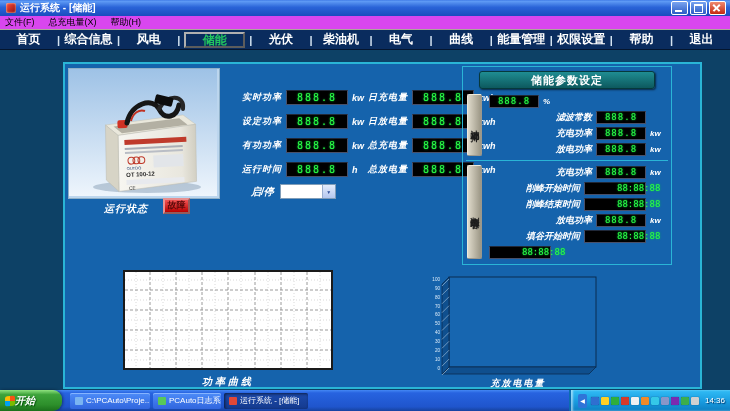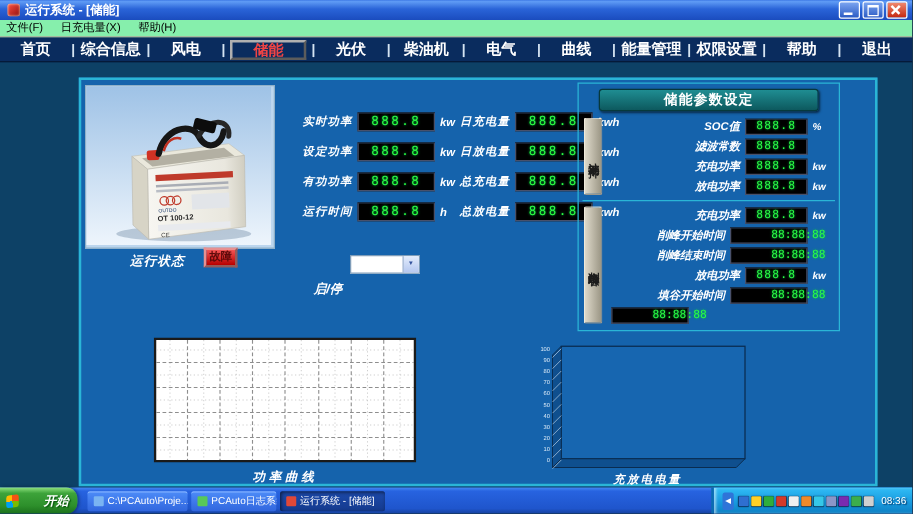--- a/index.html
+++ b/index.html
@@ -15,31 +15,31 @@
   .winbtns{margin-left:auto;display:flex;gap:2px;padding-right:2px;}
   .wbtn{width:15px;height:12px;border:1px solid #fff;border-radius:2px;
     background:linear-gradient(#7aa4f0,#2c5cc4);position:relative;cursor:pointer;}
   .wbtn.close{background:linear-gradient(#f08a70,#c42810);}
   .g-min{position:absolute;left:3px;bottom:2px;width:7px;height:2px;background:#fff;}
   .g-max{position:absolute;left:3px;top:2px;width:7px;height:6px;border:1px solid #fff;border-top-width:2px;}
   .g-x1,.g-x2{position:absolute;left:2px;top:5px;width:9px;height:1.6px;background:#fff;}
   .g-x1{transform:rotate(45deg);} .g-x2{transform:rotate(-45deg);}
 
   
-  .menubar{position:absolute;top:16px;left:0;right:0;height:13px;background:#86efac;
+  .menubar{position:absolute;top:16px;left:0;right:0;height:13px;background:#d946ef;
     border-bottom:1px solid #aca899;display:flex;gap:14px;align-items:flex-end;
     padding:0 5px;font-size:9px;color:#000;}
   .menu-item{cursor:pointer;}
 
   
   .navbar{position:absolute;top:30px;left:0;right:0;height:19px;background:#0a2c5e;
     display:flex;align-items:center;border-bottom:1px solid #04152e;}
   .nav-item{flex:1;text-align:center;color:#fff;font-size:12px;font-weight:bold;
     line-height:15px;cursor:pointer;white-space:nowrap;}
-  .nav-item.active{color:#ef4444;border:2px outset #b0b0b0;line-height:12px;margin:0 4px;}
+  .nav-item.active{color:#22c55e;border:2px outset #b0b0b0;line-height:12px;margin:0 4px;}
   .nav-sep{color:#d5e4f2;font-size:11px;font-weight:bold;}
 
   
   .workspace{position:absolute;top:50px;left:0;right:0;bottom:21px;background:#0d4166;}
   .main-panel{position:absolute;left:63px;top:12px;width:639px;height:327px;
     background:#1563ac;border:2px solid #2ab5d6;box-sizing:border-box;}
 
   .battery-box{position:absolute;left:3px;top:4px;width:150px;height:129px;
     border:1px solid #8fb0c8;background:#bcd6ee;}
 
@@ -54,21 +54,21 @@
   .m-row{display:flex;align-items:center;height:15px;margin-bottom:9px;}
   .m-label{width:68px;text-align:right;color:#fff;font-size:9px;font-weight:bold;
     font-style:italic;letter-spacing:1px;white-space:nowrap;}
   .led{background:#000;border:1px solid #48506a;border-top-color:#202838;
     color:#2cff44;font-family:"DejaVu Sans Mono",monospace;font-weight:normal;
     text-align:center;text-shadow:0 0 2px #0c4;box-sizing:border-box;}
   .m-led{width:62px;height:15px;margin:0 4px;font-size:10px;line-height:13px;letter-spacing:2px;}
   .m-unit{color:#fff;font-size:9px;font-weight:bold;font-style:italic;}
 
   .startstop{position:absolute;left:186px;top:120px;display:flex;align-items:center;gap:6px;}
-  .ss-label{color:#fff;font-size:10px;font-weight:bold;font-style:italic;margin-top:40px;}
+  .ss-label{color:#fff;font-size:10px;font-weight:bold;font-style:italic;}
   .combo{width:54px;height:13px;background:#fff;border:1px solid #7f9db9;position:relative;cursor:pointer;}
   .combo-arrow{position:absolute;right:0;top:0;bottom:0;width:12px;
     background:linear-gradient(#e3ecfc,#b4c7ef);border-left:1px solid #98aed0;
     color:#33529c;font-size:5px;display:flex;align-items:center;justify-content:center;}
 
   
   .settings{position:absolute;left:397px;top:2px;width:210px;height:199px;
     border:1px solid #2ab5d6;box-sizing:border-box;padding:2px;}
   .sp-header{height:16px;margin:2px 14px 4px;background:linear-gradient(#1f8d92,#0d595e);
     border:1px solid #06393c;border-radius:3px;color:#fff;font-weight:bold;font-size:11px;
@@ -95,21 +95,21 @@
   .chart-energy-label{position:absolute;left:363px;top:313px;width:180px;text-align:center;
     color:#fff;font-size:9px;font-weight:bold;font-style:italic;letter-spacing:2px;}
 
   
   .taskbar{position:absolute;left:0;bottom:0;right:0;height:21px;
     background:linear-gradient(180deg,#4488f4 0%,#2763e0 14%,#1f55cc 80%,#16429f 100%);
     display:flex;align-items:center;}
   .start-btn{height:21px;width:62px;flex:0 0 62px;cursor:pointer;
     background:linear-gradient(180deg,#8fe27f 0%,#3da33a 22%,#2d8f2b 70%,#1b701b 100%);
     border-radius:0 9px 9px 0;box-shadow:1px 0 3px rgba(0,0,0,.45);
-    display:flex;align-items:center;gap:20px;padding-left:5px;box-sizing:border-box;
+    display:flex;align-items:center;gap:0;padding-left:5px;box-sizing:border-box;
     color:#fff;font-size:10px;font-weight:bold;font-style:italic;text-shadow:1px 1px 1px #04520a;}
   .win-flag{width:10px;height:10px;border-radius:2px;transform:skewY(-6deg);
     background:conic-gradient(#f65314 0 25%,#7cbb00 0 50%,#00a1f1 0 75%,#ffbb00 0);}
   .tasks{display:flex;gap:3px;margin-left:8px;}
   .task-btn{height:16px;border-radius:2px;background:linear-gradient(#4d8cf8,#3166de);
     box-shadow:inset 0 1px 0 #86b4ff;color:#fff;font-size:8px;display:flex;align-items:center;
     gap:3px;padding:0 5px;white-space:nowrap;overflow:hidden;cursor:pointer;box-sizing:border-box;}
   .task-btn:nth-child(1){width:80px;} .task-btn:nth-child(2){width:68px;} .task-btn:nth-child(3){width:84px;}
   .task-btn.active{background:linear-gradient(#1d4aab,#143a8e);box-shadow:inset 1px 1px 3px rgba(0,0,0,.6);}
   .task-icon{width:8px;height:8px;border-radius:1px;flex:0 0 8px;}
@@ -138,21 +138,21 @@
         </span>
       <span class="wbtn close">
           <span class="g-x1"></span>
           <span class="g-x2"></span>
         </span>
     </span>
   </div>
 
   <div class="menubar">
     <span class="menu-item">文件(F)</span>
-    <span class="menu-item">日充电量(X)</span>
+    <span class="menu-item">总充电量(X)</span>
     <span class="menu-item">帮助(H)</span>
   </div>
 
   <div class="navbar">
       <div class="nav-item">首页</div>
       <span class="nav-sep">|</span>
       <div class="nav-item">综合信息</div>
       <span class="nav-sep">|</span>
       <div class="nav-item">风电</div>
       <span class="nav-sep">|</span>
@@ -273,21 +273,20 @@
         </span>
       </div>
 
       <div class="settings">
         <div class="sp-header">储能参数设定</div>
         <div id="settings-groups">
             <div class="sgroup">
               <div class="vtab">波动平抑</div>
               <div class="srows">
                 <div class="s-row">
-                  <span class="s-label">SOC值</span>
                   <div class="s-led led num">888.8</div>
                   <span class="s-unit">%</span>
                 </div>
                 <div class="s-row">
                   <span class="s-label">滤波常数</span>
                   <div class="s-led led num">888.8</div>
                   <span class="s-unit"></span>
                 </div>
                 <div class="s-row">
                   <span class="s-label">充电功率</span>
@@ -433,17 +432,17 @@
           <span class="tray-icon" style="background: rgb(47, 174, 60);"></span>
           <span class="tray-icon" style="background: rgb(212, 58, 42);"></span>
           <span class="tray-icon" style="background: rgb(240, 240, 240);"></span>
           <span class="tray-icon" style="background: rgb(240, 138, 40);"></span>
           <span class="tray-icon" style="background: rgb(53, 200, 232);"></span>
           <span class="tray-icon" style="background: rgb(138, 150, 200);"></span>
           <span class="tray-icon" style="background: rgb(122, 42, 176);"></span>
           <span class="tray-icon" style="background: rgb(60, 174, 76);"></span>
           <span class="tray-icon" style="background: rgb(208, 208, 208);"></span>
         </span>
-      <span class="clock">08:36</span>
+      <span class="clock">14:36</span>
     </div>
   </div>
 
 </div>
 
 </body></html>

